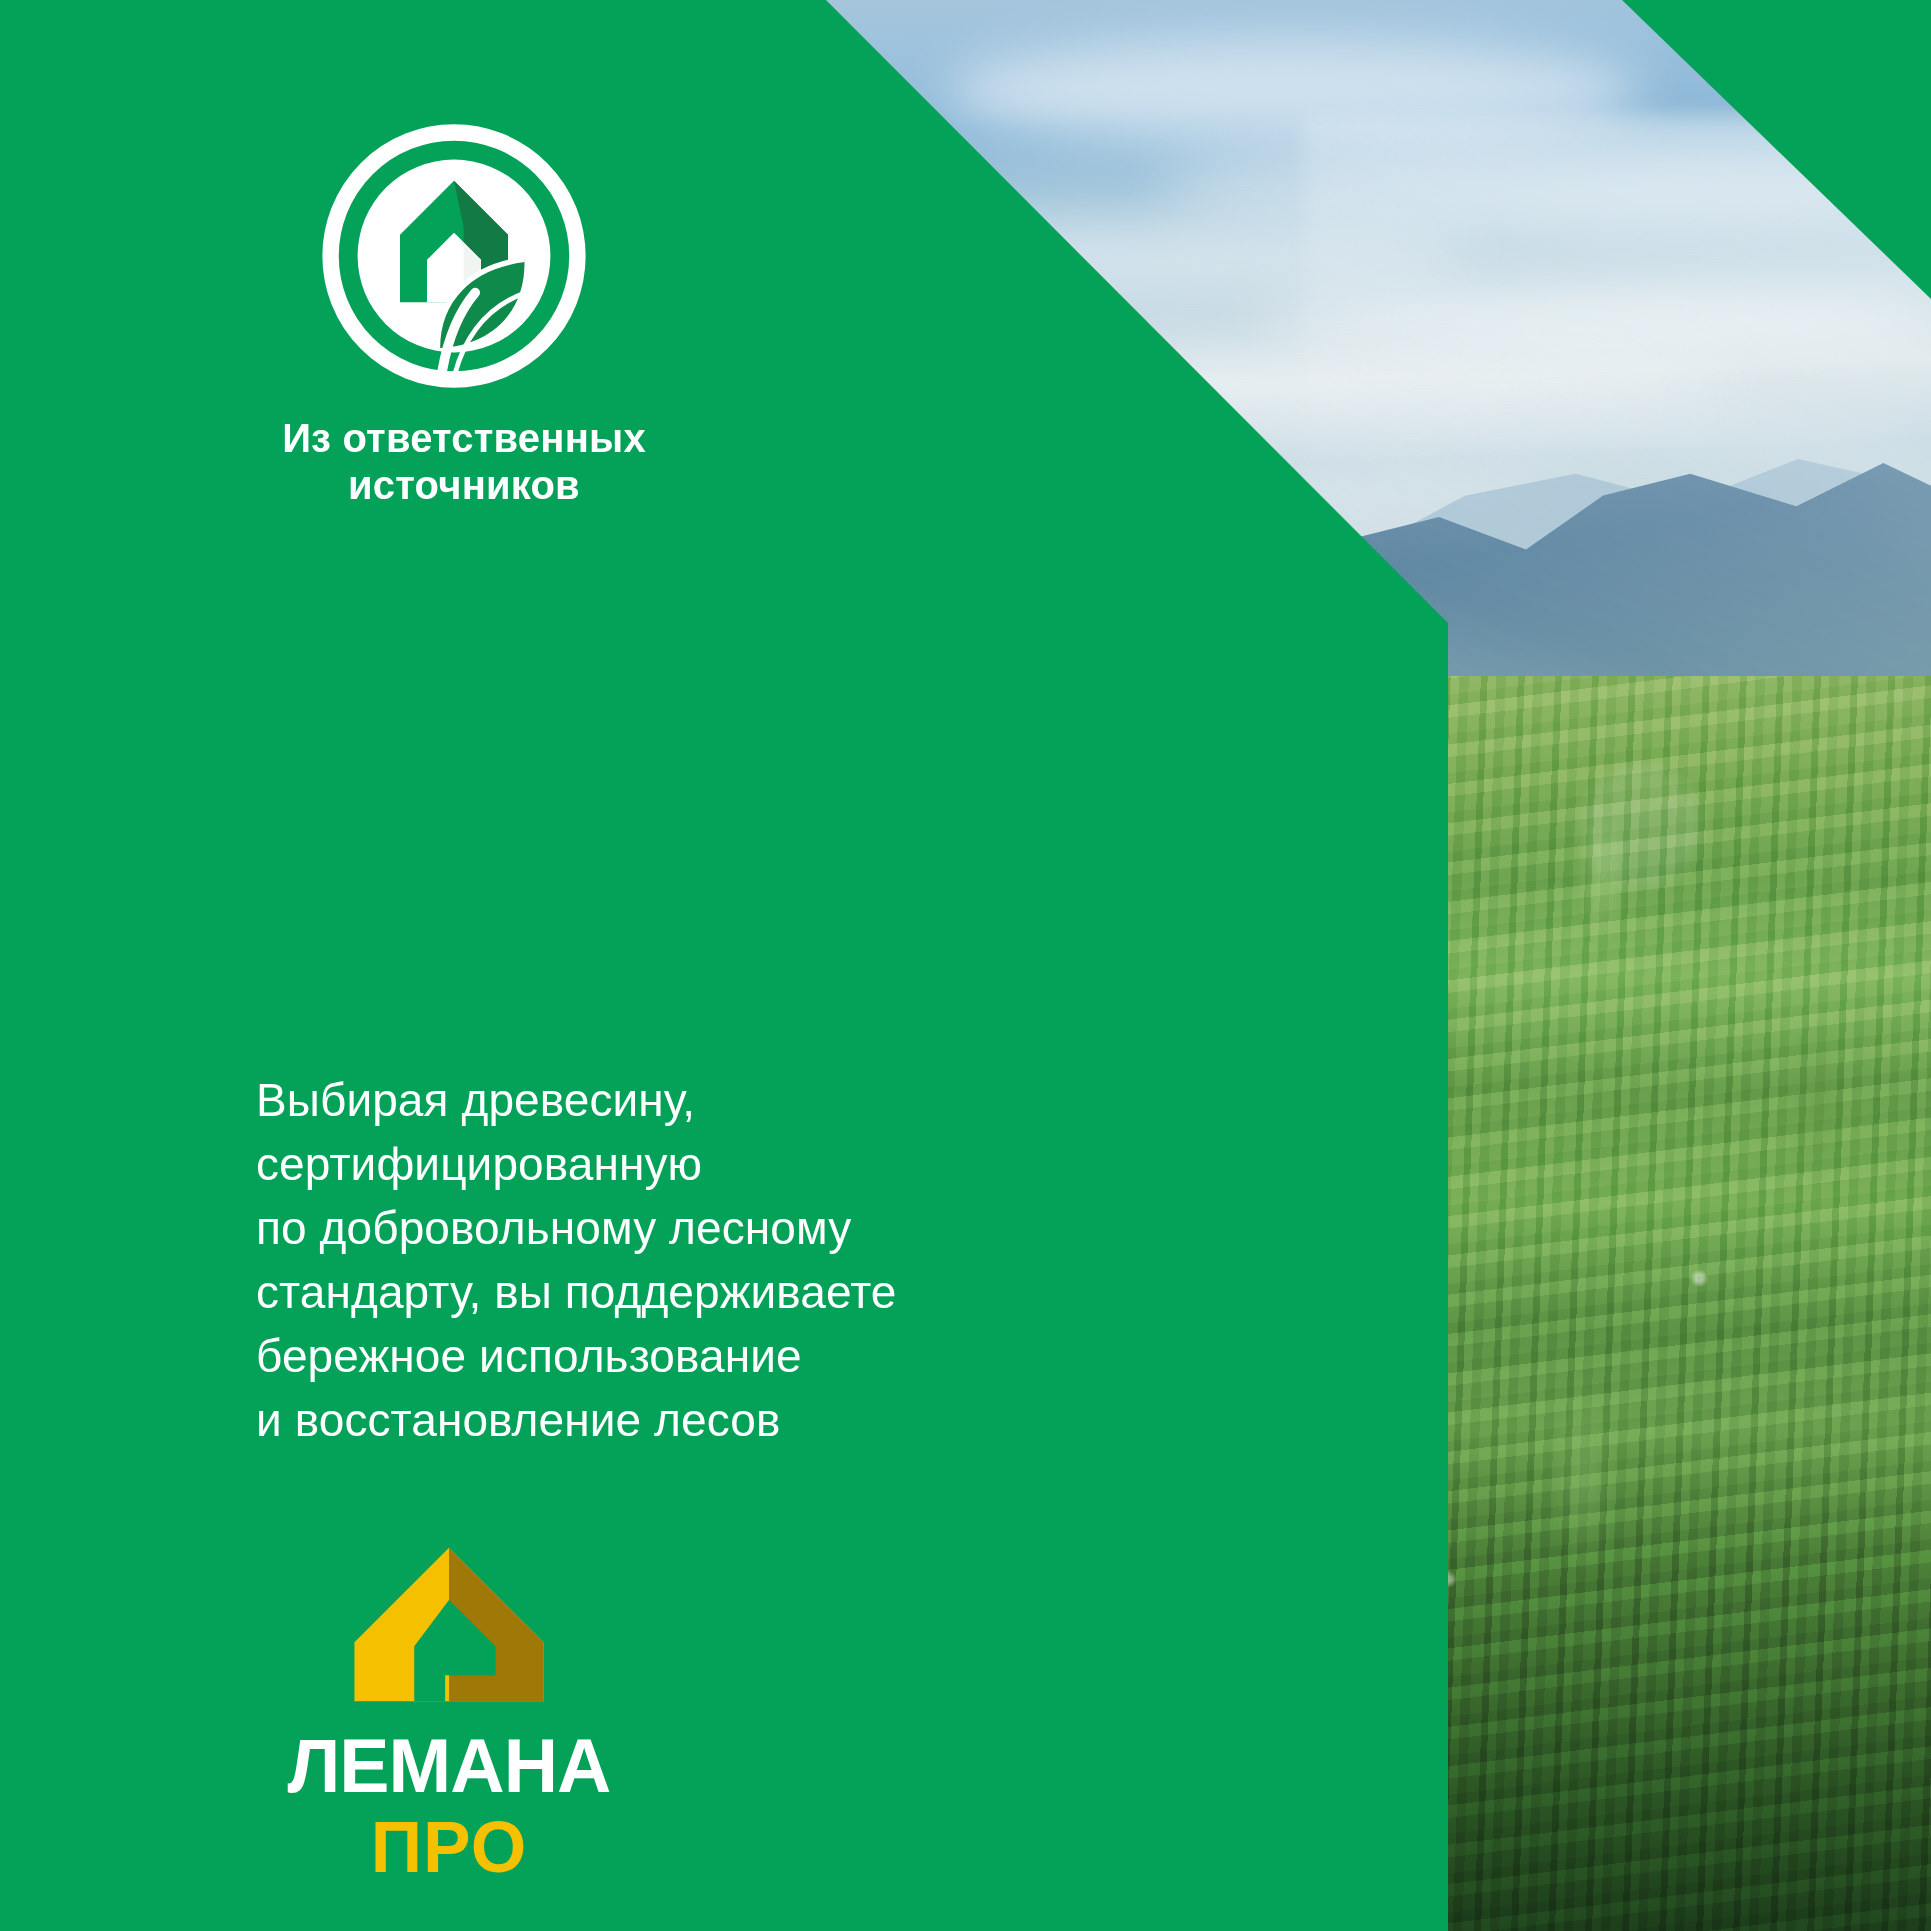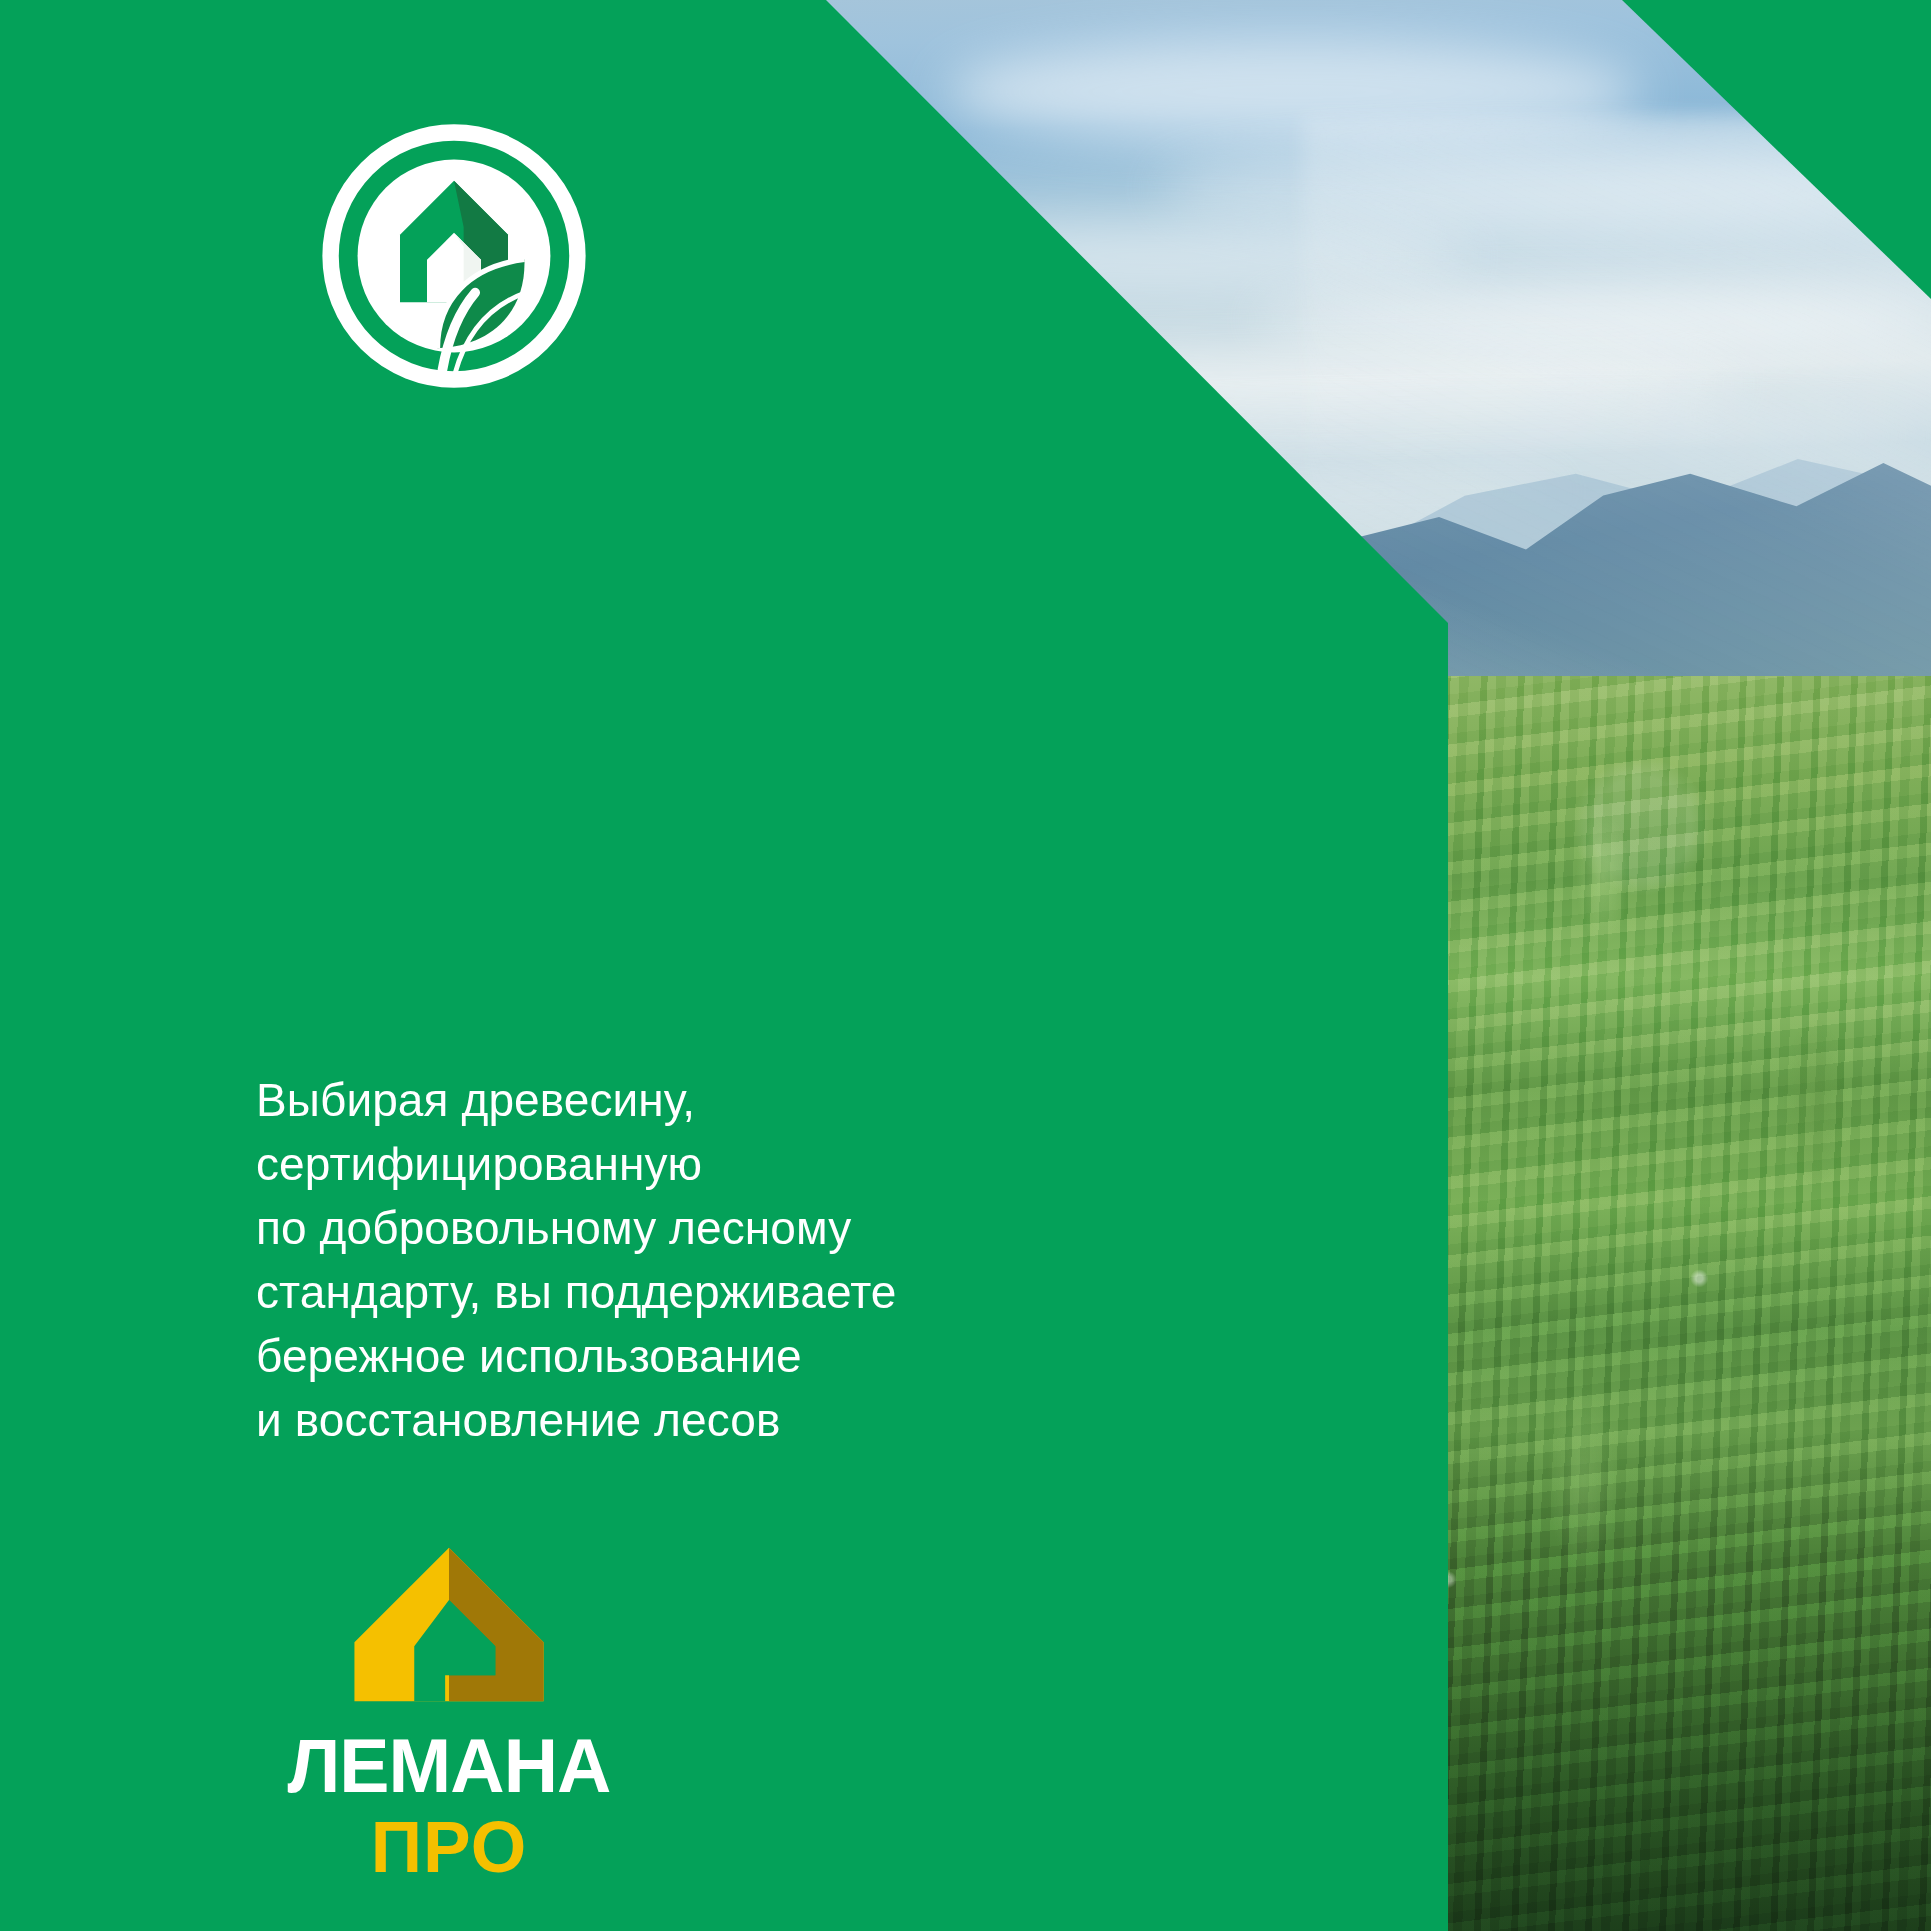--- a/index.html
+++ b/index.html
@@ -299,20 +299,22 @@
       <path d="M196 196 A 78 78 0 0 1 150 222 L150 188 Z" fill="#ffffff"></path>
 
       <path d="M150 268 C 150 214, 186 176, 248 168 C 250 226, 212 266, 150 268 Z" fill="#0e8a4a" transform="translate(-28,-22) scale(0.92) translate(14,12)"></path>
       <path d="M150 268 C 150 214, 186 176, 248 168" fill="none" stroke="#ffffff" stroke-width="6" transform="translate(-28,-22) scale(0.92) translate(14,12)"></path>
       <path d="M141 262 C 152 222, 176 192, 214 178" fill="none" stroke="#ffffff" stroke-width="5" stroke-linecap="round"></path>
 
       <path d="M128 258 C 136 214, 150 192, 162 178" fill="none" stroke="#ffffff" stroke-width="10" stroke-linecap="round"></path>
     </svg>
   </div>
 
+  <div class="eco-caption">Из ответственных
+источников</div>
 
 
   <p class="body-copy">Выбирая древесину,
 сертифицированную
 по добровольному лесному
 стандарту, вы поддерживаете
 бережное использование
 и восстановление лесов</p>
 
   <div class="lemana-logo">

